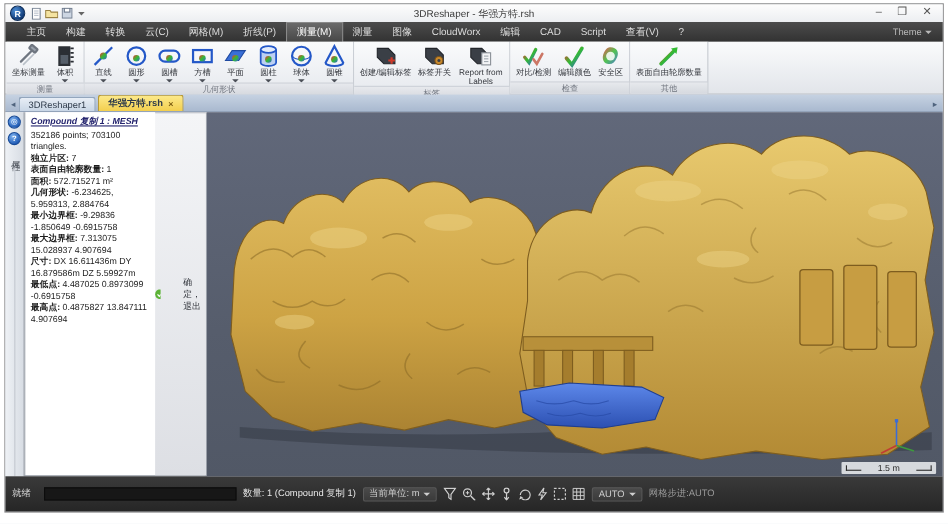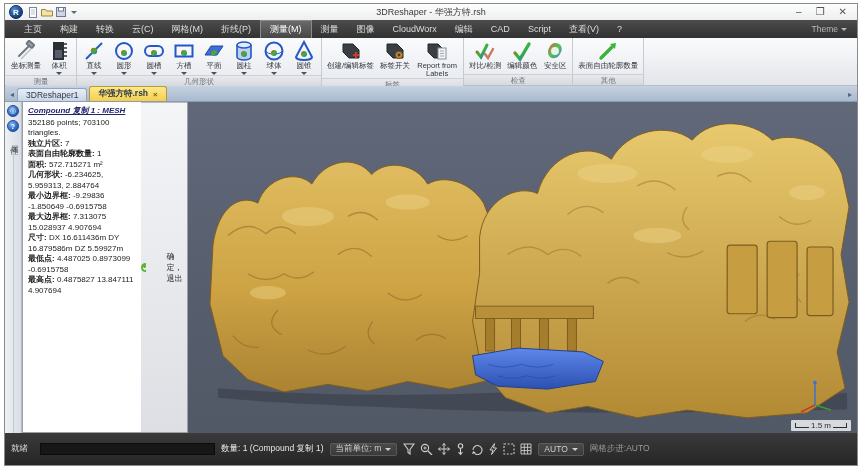--- a/index.html
+++ b/index.html
@@ -70,21 +70,21 @@
     display:flex; flex-direction:row; font-size:8px; }
   .props-scroll { flex:1; padding:4px 5px; overflow:hidden; line-height:10.5px; color:#1c1c1c; }
   .props-header { font-weight:bold; font-style:italic; text-decoration:underline; color:#24246e; margin-bottom:1px; }
   .prow b { font-weight:bold; }
   .confirm-bar { flex:0 0 15px; background:linear-gradient(#f4f5f7,#dddfe4); border-top:1px solid #b7bbc2;
     display:flex; align-items:center; justify-content:center; gap:21px; font-size:8px; color:#2e3138; }
 
   .viewport { flex:1; position:relative; background:linear-gradient(#61687a,#565d6c 60%,#515866);
     overflow:hidden; }
   .viewport svg.scene { position:absolute; inset:0; width:100%; height:100%; }
-  .scalebar { position:absolute; right:6px; bottom:2px; display:flex; align-items:center; gap:2px;
+  .scalebar { position:absolute; right:6px; bottom:2px; display:flex; align-items:center; gap:15px;
     background:rgba(232,234,238,.88); padding:0 4px; height:11px; border-radius:1px; }
   .scalebar .tick { width:14px; height:5px; border-bottom:1px solid #2d2d2d; }
   .scalebar .tick.l { border-left:1px solid #2d2d2d; }
   .scalebar .tick.r { border-right:1px solid #2d2d2d; }
   .scalebar .sl { font-size:8px; color:#2d2d2d; line-height:11px; }
   .triad { position:absolute; right:22px; bottom:18px; }
 
   
   .statusbar { height:18px; flex:0 0 18px; background:linear-gradient(#3a3a3a,#262626);
     display:flex; align-items:center; padding:16px 6px; color:#cfcfcf; font-size:8.5px; gap:6px; }

